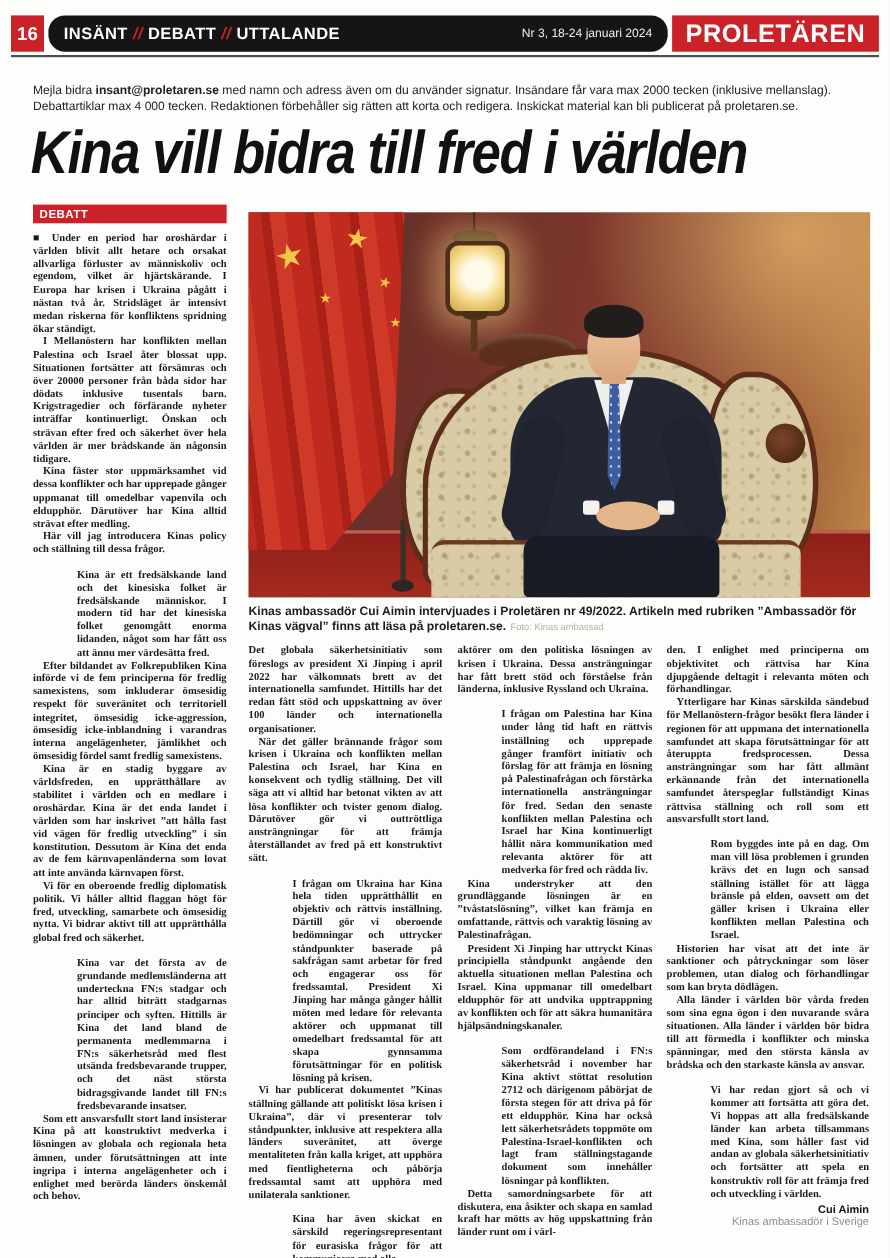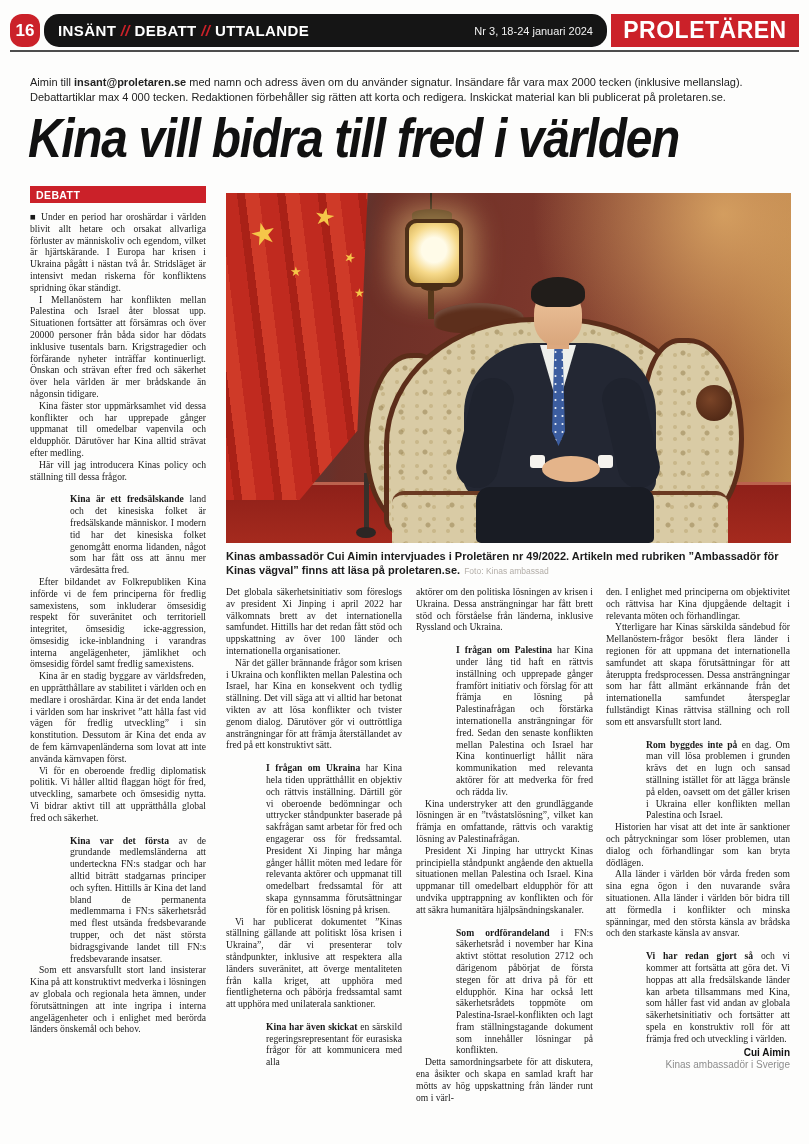--- a/index.html
+++ b/index.html
@@ -2,21 +2,21 @@
 <html><head>
 <meta charset="utf-8">
 <style>
   html,body{margin:0;padding:0;background:#e8e8e8;}
   .page{position:relative;width:809px;height:1144px;background:#fdfdfc;margin:0 auto;overflow:hidden;
         font-family:"Liberation Serif",serif;}
   
   .header{position:absolute;left:10px;top:14px;right:10px;height:33px;display:flex;gap:4px;
           font-family:"Liberation Sans",sans-serif;}
   .pagenum{background:#cb2129;color:#fff;width:30px;display:flex;align-items:center;justify-content:center;
-           font-weight:bold;font-size:17px;border-radius:12px;}
+           font-weight:bold;font-size:17px;}
   .barblack{flex:1;background:#151515;color:#fff;display:flex;align-items:center;padding:0 14px;border-radius:15px;}
   .bartitle{font-weight:bold;font-size:15px;letter-spacing:.4px;}
   .bartitle .sep{color:#cb2129;font-style:italic;}
   .issue{margin-left:auto;font-size:11px;color:#f0f0f0;font-weight:normal;}
   .masthead{background:#cb2129;color:#fff;width:188px;display:flex;align-items:center;justify-content:center;
             font-weight:bold;font-size:23px;letter-spacing:.5px;}
   .rule{position:absolute;left:10px;right:10px;top:50px;height:2px;background:#4d4d4d;}
   
   .note{position:absolute;left:30px;top:75px;width:752px;font-family:"Liberation Sans",sans-serif;
         font-size:11px;line-height:14.5px;color:#222;}
@@ -84,21 +84,21 @@
   .man-legs{left:250px;top:294px;width:178px;height:56px;background:#191c24;border-radius:14px 14px 5px 5px;}
   .man-cuff-l{left:304px;top:262px;width:15px;height:13px;background:#f5f3ee;border-radius:3px;}
   .man-cuff-r{left:372px;top:262px;width:15px;height:13px;background:#f5f3ee;border-radius:3px;}
   .man-hands{left:316px;top:263px;width:58px;height:26px;background:#e4b48a;border-radius:50%;}
   
   .caption{position:absolute;left:226px;top:549px;width:565px;font-family:"Liberation Sans",sans-serif;
            font-weight:bold;font-size:11px;line-height:14px;color:#1c1c1c;}
   .caption .credit{font-weight:normal;font-size:8.5px;color:#b3aea8;margin-left:4px;}
   
   .col{position:absolute;font-size:9.6px;line-height:11.8px;text-align:justify;color:#1a1a1a;}
-  .col p{margin:0;text-indent:9px;}
+  .col p{margin:0;text-indent:9px;font-weight:bold;}
   .col p.first,.col p.cont,.col p.section{text-indent:0;}
   .col p.section{margin-top:11px;margin-left:40px;}
   .col1{left:30px;top:211px;width:176px;}
   .col2{left:226px;top:586px;width:176px;}
   .col3{left:416px;top:586px;width:177px;}
   .col4{left:606px;top:586px;width:184px;}
   .byline{margin-top:3px;text-align:right;font-family:"Liberation Sans",sans-serif;}
   .byline-name{font-weight:bold;font-size:10px;color:#111;}
   .byline-title{font-size:10px;color:#8d8d8d;}
 </style>
@@ -110,21 +110,21 @@
   <div class="header">
     <div class="pagenum">16</div>
     <div class="barblack">
       <div class="bartitle"><span>INSÄNT</span><span class="sep"> // </span><span>DEBATT</span><span class="sep"> // </span><span>UTTALANDE</span></div>
       <div class="issue">Nr 3, 18-24 januari 2024</div>
     </div>
     <div class="masthead">PROLETÄREN</div>
   </div>
   <div class="rule"></div>
 
-  <div class="note"><span>Aimin till </span><b>insant@proletaren.se</b><span> med namn och adress även om du använder signatur. Insändare får vara max 2000 tecken (inklusive mellanslag). Debattartiklar max 4 000 tecken. Redaktionen förbehåller sig rätten att korta och redigera. Inskickat material kan bli publicerat på proletaren.se.</span></div>
+  <div class="note"><span>Mejla bidra </span><b>insant@proletaren.se</b><span> med namn och adress även om du använder signatur. Insändare får vara max 2000 tecken (inklusive mellanslag). Debattartiklar max 4 000 tecken. Redaktionen förbehåller sig rätten att korta och redigera. Inskickat material kan bli publicerat på proletaren.se.</span></div>
 
   <div class="headline">Kina vill bidra till fred i världen</div>
   <div class="kicker">DEBATT</div>
 
   <div class="photo">
     <div class="carpet"></div>
     <div class="flag"></div>
     <span class="star star1">★</span>
     <span class="star star2">★</span>
     <span class="star star3">★</span>

